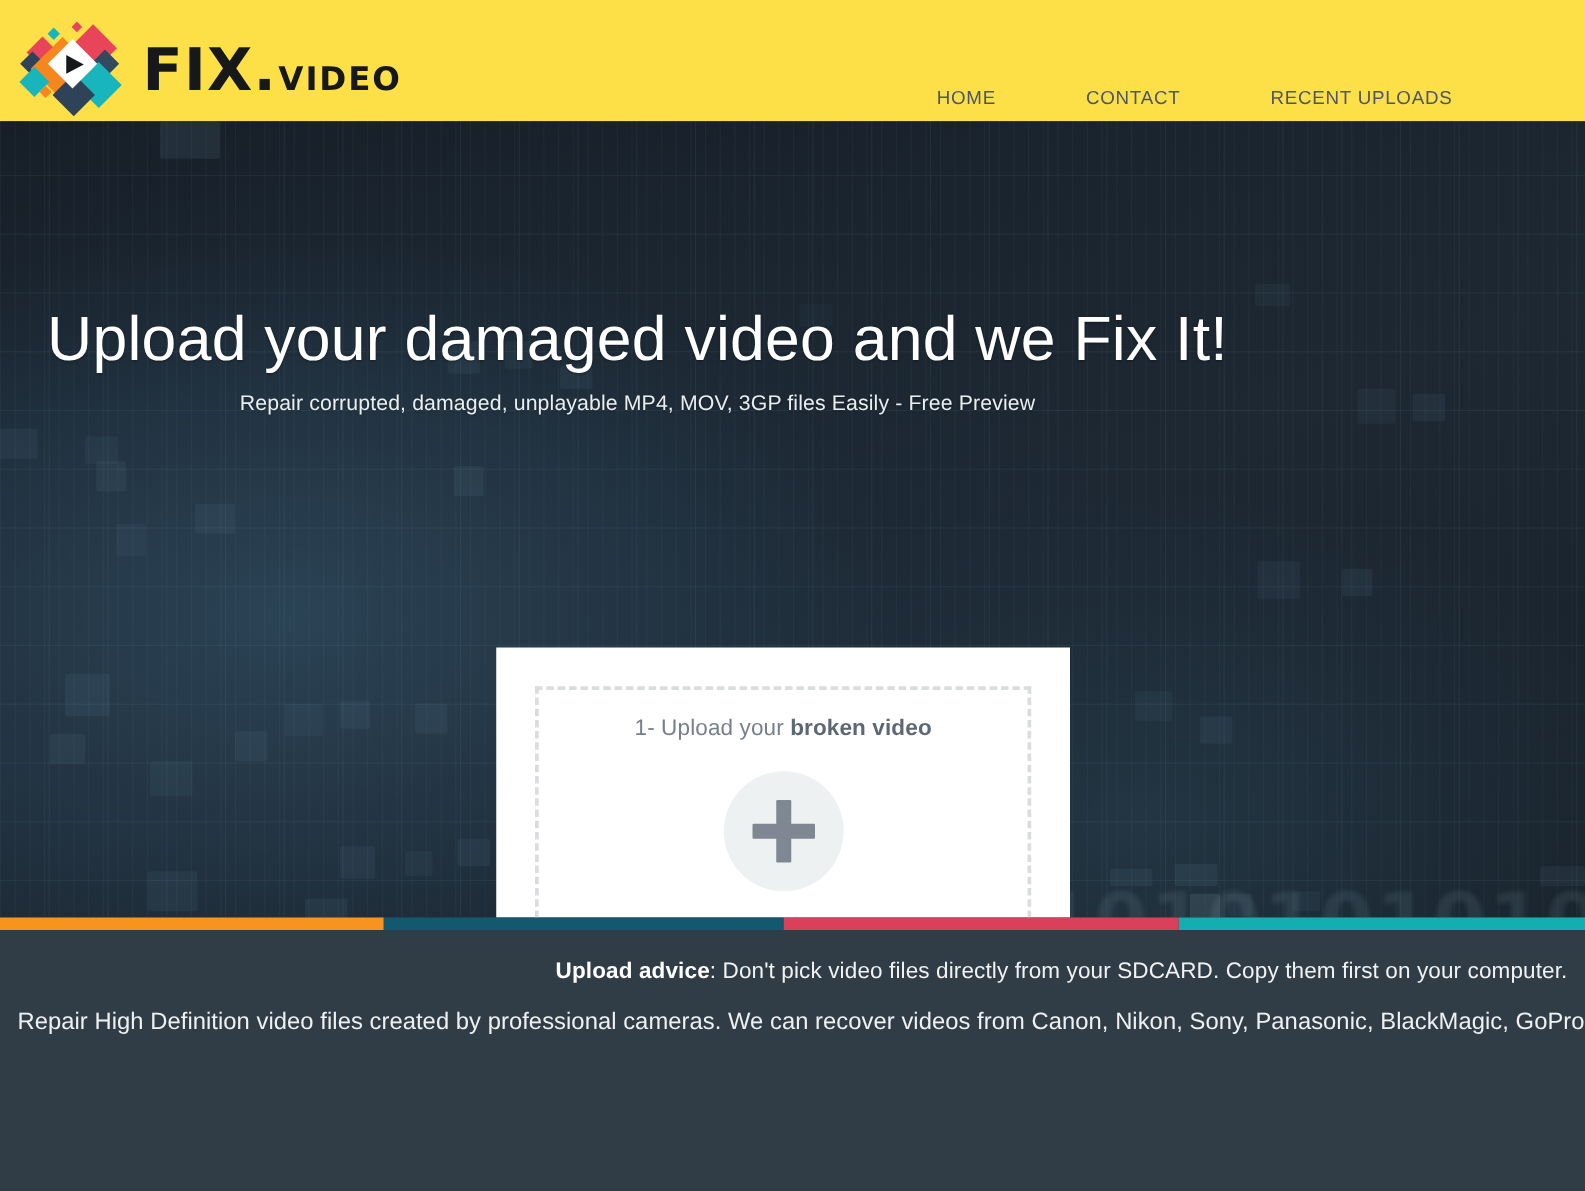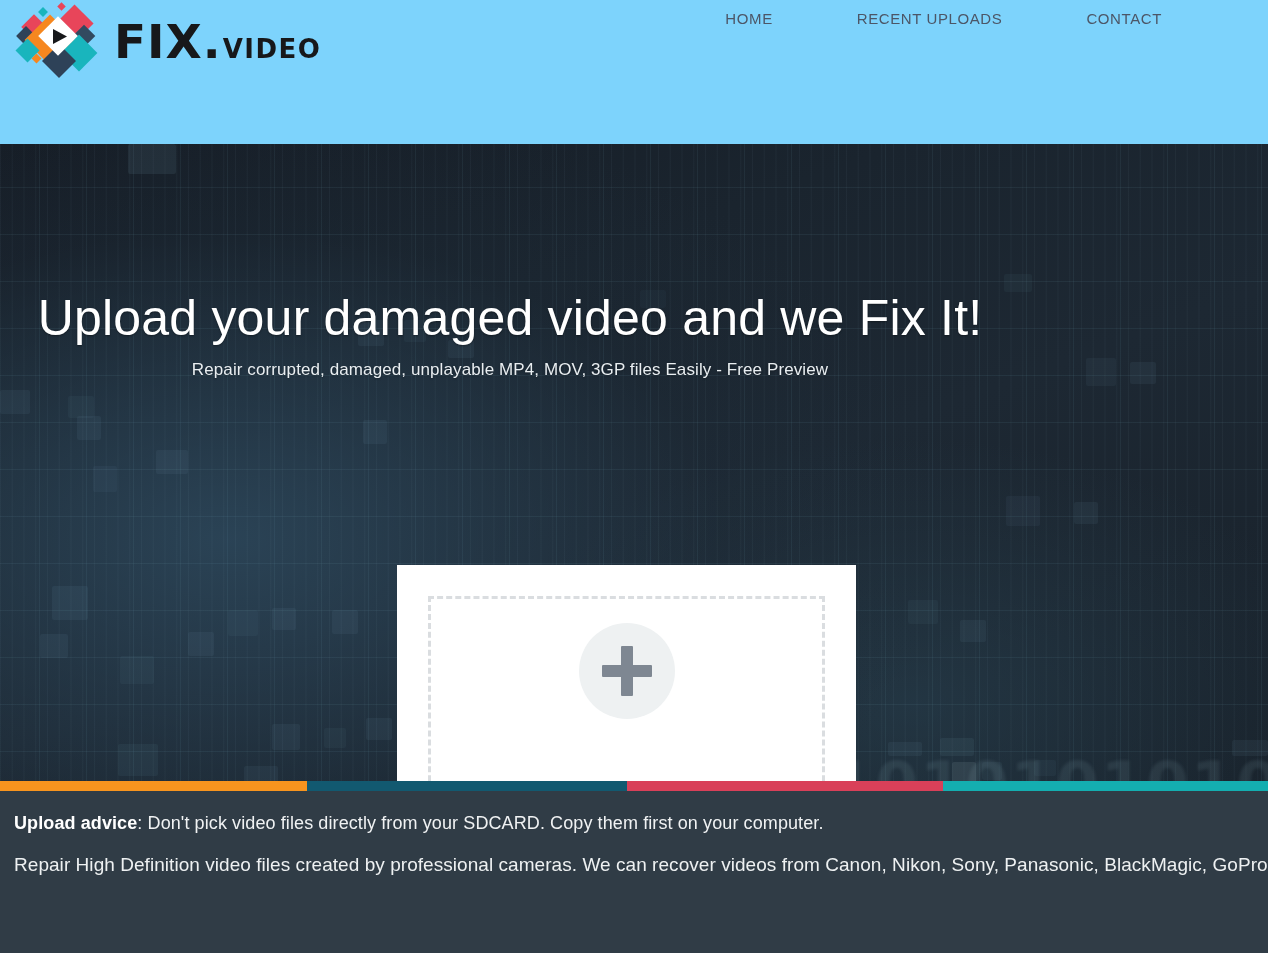--- a/index.html
+++ b/index.html
@@ -10,24 +10,24 @@
     height: 953px;
     overflow: hidden;
     font-family: "Liberation Sans", sans-serif;
     background: #2f3b45;
   }
 
   
   .site-header {
     position: relative;
     width: 1268px;
-    height: 144px;
-    background: #7dd3fc;
-    display: flex;
-    align-items: flex-start;
+    height: 97px;
+    background: #fde047;
+    display: flex;
+    align-items: flex-end;
     justify-content: space-between;
     padding: 0 70px 0 14px;
   }
 
   .brand {
     display: flex;
     align-items: center;
     gap: 14px;
     text-decoration: none;
   }
@@ -57,21 +57,21 @@
     font-size: 26px;
     font-weight: 700;
     letter-spacing: 1.5px;
     color: #17181a;
     margin-left: 1px;
   }
 
   .main-nav {
     display: flex;
     align-items: center;
-    gap: 12px;
+    gap: 0;
   }
   .nav-link {
     display: block;
     padding: 10px 36px;
     font-family: "Liberation Sans", sans-serif;
     font-size: 15px;
     font-weight: 400;
     letter-spacing: 0.6px;
     color: #4c5667;
     text-decoration: none;
@@ -226,21 +226,21 @@
   }
   .color-bar span { display: block; height: 10px; }
 
   
   .info-section {
     position: relative;
     width: 1268px;
     height: 207px;
     background: #303c46;
     padding: 0 14px;
-    text-align: left;
+    text-align: right;
     overflow: hidden;
   }
   .upload-advice {
     padding-top: 22px;
     font-family: "Liberation Sans", sans-serif;
     font-size: 18px;
     font-weight: 300;
     color: #f0f2f3;
     letter-spacing: 0.1px;
   }
@@ -304,22 +304,22 @@
       </svg>
     </span>
     <span class="brand-wordmark">
       <span class="brand-fix">FIX.</span>
       <span class="brand-video">VIDEO</span>
     </span>
   </a>
 
   <nav class="main-nav">
     <a class="nav-link" href="#">HOME</a>
+    <a class="nav-link" href="#">CONTACT</a>
     <a class="nav-link" href="#">RECENT UPLOADS</a>
-    <a class="nav-link" href="#">CONTACT</a>
   </nav>
 </header>
 
 <section class="hero">
   <div class="hero-grid"></div>
   <div class="hero-grid2"></div>
 
   <div class="hero-blocks">
     <i style="left:128px;top:0px;width:48px;height:30px;background:rgba(150,200,220,0.09)"></i>
     <i style="left:358px;top:176px;width:26px;height:26px;"></i>
@@ -363,20 +363,21 @@
 
   <span class="hero-binary">10101010101010101</span>
 
   <div class="hero-inner">
     <h1 class="hero-title">Upload your damaged video and we Fix It!</h1>
     <p class="hero-sub">Repair corrupted, damaged, unplayable MP4, MOV, 3GP files Easily - Free Preview</p>
   </div>
 
   <div class="upload-card">
     <div class="upload-dropzone">
+      <div class="upload-step"><span>1- Upload your </span><b>broken video</b></div>
 
       <div class="upload-plus-circle">
         <span class="plus-glyph"></span>
       </div>
 
     </div>
   </div>
 </section>
 
 <div class="color-bar">

